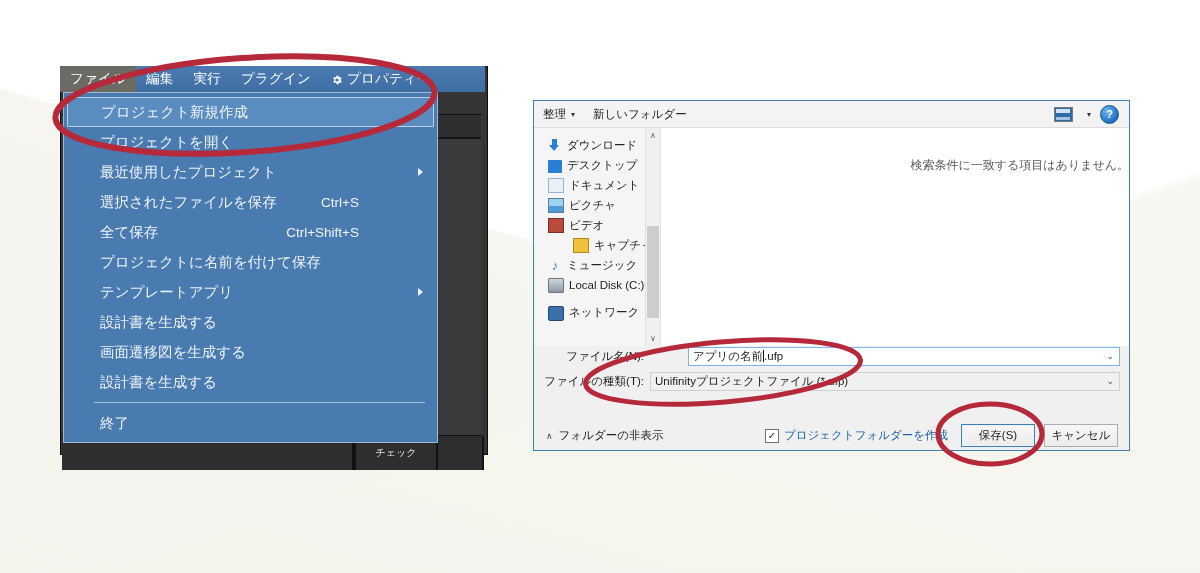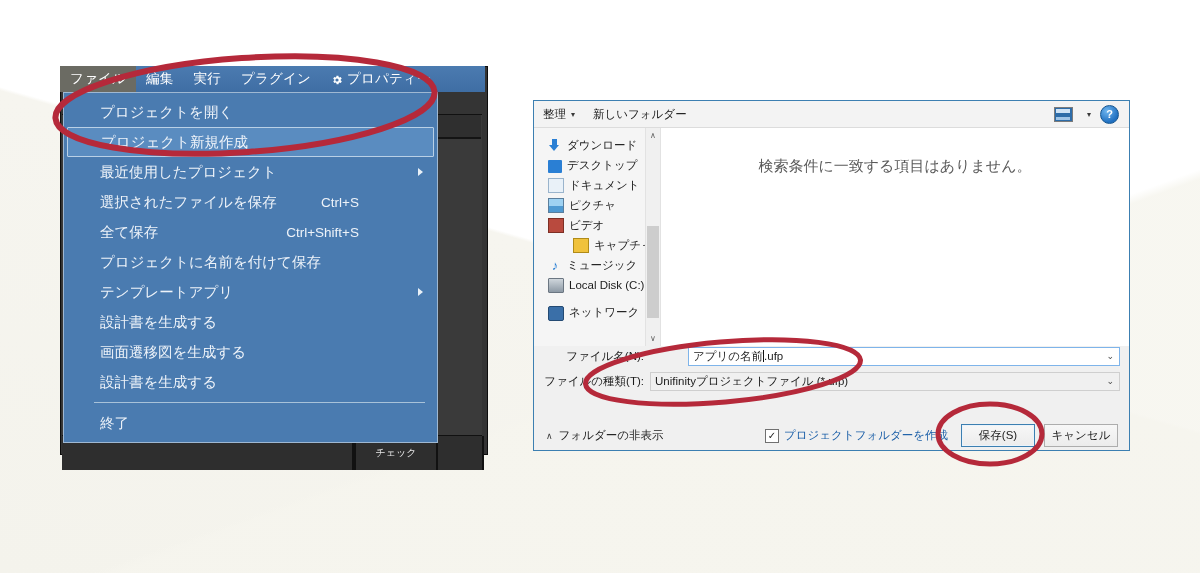--- a/index.html
+++ b/index.html
@@ -140,22 +140,22 @@
     position:absolute;right:0;top:0;width:15px;height:100%;
     background:#f0f0f0;border-left:1px solid #e2e2e2;box-sizing:border-box;
   }
   .sc-arrow{height:15px;display:flex;align-items:center;justify-content:center;font-size:8px;color:#606060;}
   .sc-thumb{position:absolute;left:1px;top:98px;width:12px;height:92px;background:#cdcdcd;}
 
   .file-pane{
     flex:1;background:#ffffff;position:relative;
   }
   .empty-msg{
-    position:absolute;left:0;right:0;top:29px;text-align:center;
-    font-size:15px;color:#5a5a5a;
+    position:absolute;left:0;right:0;top:29px;text-align:right;
+    font-size:12px;color:#5a5a5a;
   }
 
   .dlg-fields{position:absolute;left:0;top:245px;width:595px;}
   .f-row{display:flex;align-items:center;height:20px;margin-bottom:5px;}
   .f-label{
     width:110px;text-align:right;padding-right:6px;font-size:11.5px;color:#1b1b1b;white-space:nowrap;
   }
   .f-ctl{
     flex:1;margin-right:9px;height:19px;box-sizing:border-box;
     display:flex;align-items:center;position:relative;font-size:11.5px;
@@ -224,25 +224,25 @@
       <span class="gear">
         <svg width="12" height="12" viewBox="0 0 24 24">
           <path fill="#ffffff" d="M19.4 13a7.8 7.8 0 0 0 0-2l2-1.6-2-3.4-2.4 1a7.6 7.6 0 0 0-1.7-1l-.4-2.6h-4l-.4 2.6c-.6.2-1.2.6-1.7 1l-2.4-1-2 3.4L6.6 11a7.8 7.8 0 0 0 0 2l-2 1.6 2 3.4 2.4-1c.5.4 1.1.8 1.7 1l.4 2.6h4l.4-2.6c.6-.2 1.2-.6 1.7-1l2.4 1 2-3.4-2-1.6zM12 15.2A3.2 3.2 0 1 1 12 8.8a3.2 3.2 0 0 1 0 6.4z"></path>
         </svg>
       </span>
       <span>プロパティー</span>
     </div>
   </div>
 
   <div class="dropdown">
-    <div class="mi">
-      <span>プロジェクトを開く</span>
-    </div>
     <div class="mi sel">
       <span>プロジェクト新規作成</span>
+    </div>
+    <div class="mi">
+      <span>プロジェクトを開く</span>
     </div>
     <div class="mi">
       <span>最近使用したプロジェクト</span>
       <span class="arrow"></span>
     </div>
     <div class="mi">
       <span>選択されたファイルを保存</span>
       <span class="accel">Ctrl+S</span>
     </div>
     <div class="mi">

